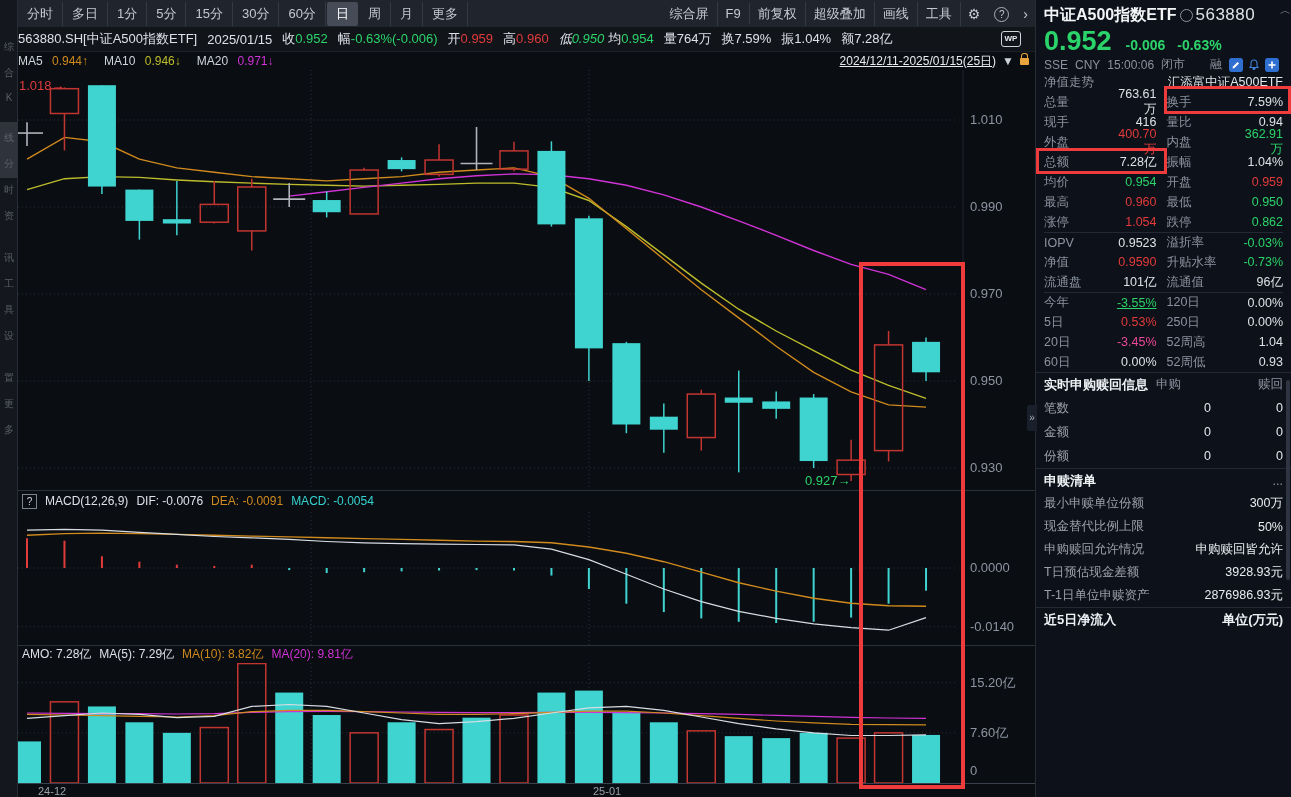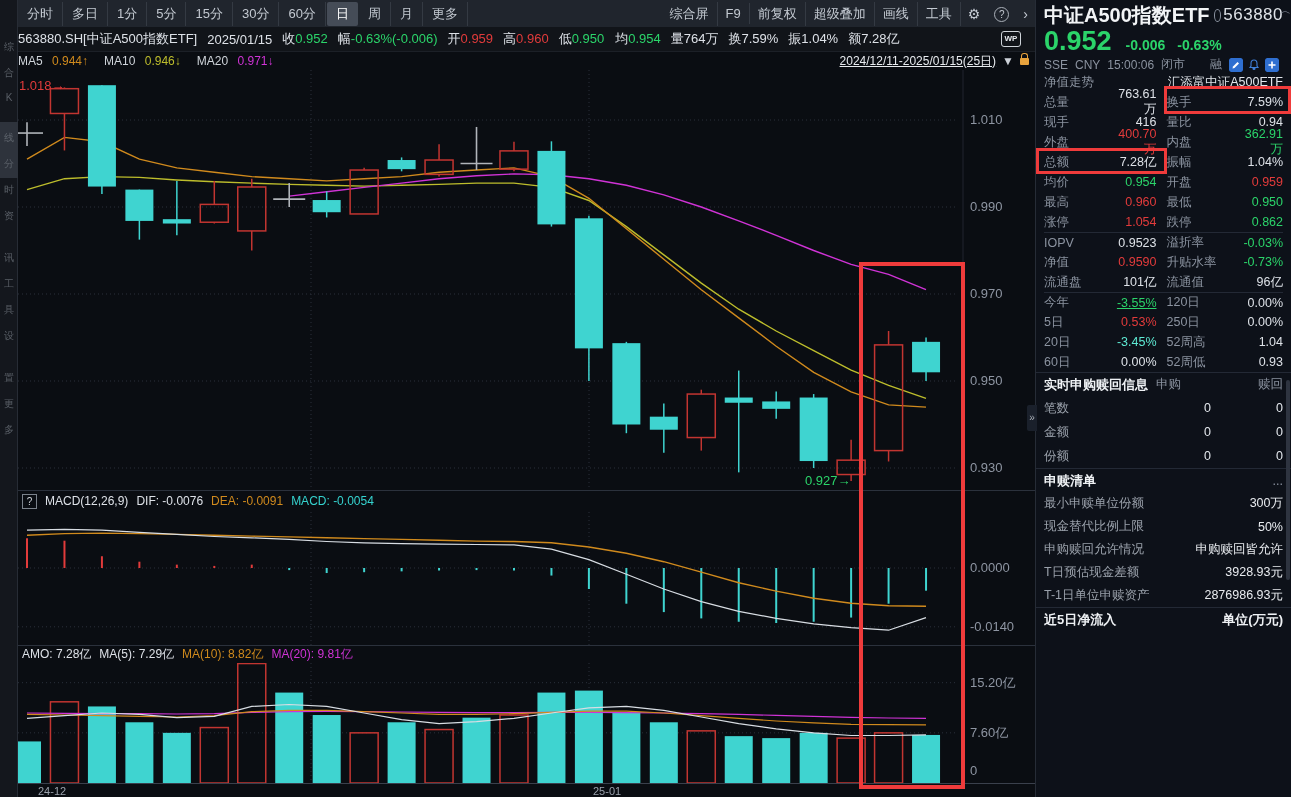--- a/index.html
+++ b/index.html
@@ -45,21 +45,21 @@
   #amo-label-row { position:absolute; left:18px; top:646px; width:1017px; height:16px; display:flex; align-items:center; font-size:12px; }
   #amo-label-row span { margin-right:8px; white-space:nowrap; }
 
   #x-axis { position:absolute; left:18px; top:783px; width:1017px; height:14px; border-top:1px solid #3a404c; font-size:11px; color:#9aa1ab; }
   #x-axis span { position:absolute; top:1px; }
 
   
   #quote-panel { position:absolute; left:1035px; top:0; width:256px; height:797px; background:#0d1119; border-left:1px solid #262c36; font-size:12.5px; }
   #qp-head { padding:4px 8px 0 8px; }
   #qp-name-row { display:flex; align-items:center; height:22px; }
-  #qp-name { font-size:20px; font-weight:bold; color:#f2f4f6; white-space:nowrap; }
+  #qp-name { font-size:16px; font-weight:bold; color:#f2f4f6; white-space:nowrap; }
   .mkt-circle { display:inline-block; width:13px; height:13px; border:1.5px solid #8b93a0; border-radius:50%; margin:0 2px 0 4px; }
   #qp-code { font-size:17px; color:#dfe3e8; letter-spacing:.5px; }
   #qp-price-row { display:flex; align-items:baseline; height:30px; }
   #qp-price { font-size:27px; font-weight:bold; color:#2bd46a; margin-right:14px; }
   #qp-chg, #qp-chgp { font-size:14px; font-weight:bold; color:#2bd46a; margin-right:12px; }
   #qp-sse-row { display:flex; align-items:center; height:17px; font-size:12px; color:#8b93a0; }
   #qp-sse-row span { margin-right:7px; }
   .blue-ic { width:14px; height:14px; border-radius:2px; margin-right:4px; cursor:pointer; flex:0 0 auto; }
   #qp-nav-row { display:flex; height:19px; align-items:center; padding:0 8px; color:#8b93a0; }
   #qp-fund { margin-left:auto; color:#e3e7ec; }
@@ -146,21 +146,21 @@
   </div>
 
   <div id="topbar2">
     <span>563880.SH[中证A500指数ETF]</span>
     <span>2025/01/15</span>
     <span id="info-fields" style="display:flex;">
         <span style="margin-right: 10px; white-space: nowrap;"><span style="color: rgb(221, 225, 231);">收</span><span style="color: rgb(43, 212, 106);">0.952</span></span>
         <span style="margin-right: 10px; white-space: nowrap;"><span style="color: rgb(221, 225, 231);">幅</span><span style="color: rgb(43, 212, 106);">-0.63%(-0.006)</span></span>
         <span style="margin-right: 10px; white-space: nowrap;"><span style="color: rgb(221, 225, 231);">开</span><span style="color: rgb(226, 59, 59);">0.959</span></span>
         <span style="margin-right: 10px; white-space: nowrap;"><span style="color: rgb(221, 225, 231);">高</span><span style="color: rgb(226, 59, 59);">0.960</span></span>
-        <span style="margin-right: 11px; white-space: nowrap;"><span style="color: rgb(221, 225, 231);">低</span><span style="color: rgb(43, 212, 106);">0.950</span></span>
+        <span style="margin-right: 4px; white-space: nowrap; font-style: italic;"><span style="color: rgb(221, 225, 231);">低</span><span style="color: rgb(43, 212, 106);">0.950</span></span>
         <span style="margin-right: 10px; white-space: nowrap;"><span style="color: rgb(221, 225, 231);">均</span><span style="color: rgb(43, 212, 106);">0.954</span></span>
         <span style="margin-right: 10px; white-space: nowrap;"><span style="color: rgb(221, 225, 231);">量</span><span style="color: rgb(221, 225, 231);">764万</span></span>
         <span style="margin-right: 10px; white-space: nowrap;"><span style="color: rgb(221, 225, 231);">换</span><span style="color: rgb(221, 225, 231);">7.59%</span></span>
         <span style="margin-right: 10px; white-space: nowrap;"><span style="color: rgb(221, 225, 231);">振</span><span style="color: rgb(221, 225, 231);">1.04%</span></span>
         <span style="margin-right: 10px; white-space: nowrap;"><span style="color: rgb(221, 225, 231);">额</span><span style="color: rgb(221, 225, 231);">7.28亿</span></span>
       </span>
     <span id="wp-badge">WP</span>
   </div>
 
   <div id="ma-row">
@@ -451,21 +451,21 @@
           <span class="sv2" style="color: rgb(221, 225, 231);">0.00%</span>
         </div>
         <div class="stat-row">
           <span class="sl">5日</span>
           <span class="sv1" style="color: rgb(226, 59, 59);">0.53%</span>
           <span class="sl2">250日</span>
           <span class="sv2" style="color: rgb(221, 225, 231);">0.00%</span>
         </div>
         <div class="stat-row">
           <span class="sl">20日</span>
-          <span class="sv1" style="color: #5eead4;">-3.45%</span>
+          <span class="sv1" style="color: #ec4899;">-3.45%</span>
           <span class="sl2">52周高</span>
           <span class="sv2" style="color: rgb(221, 225, 231);">1.04</span>
         </div>
         <div class="stat-row">
           <span class="sl">60日</span>
           <span class="sv1" style="color: rgb(221, 225, 231);">0.00%</span>
           <span class="sl2">52周低</span>
           <span class="sv2" style="color: rgb(221, 225, 231);">0.93</span>
         </div>
       </div>

